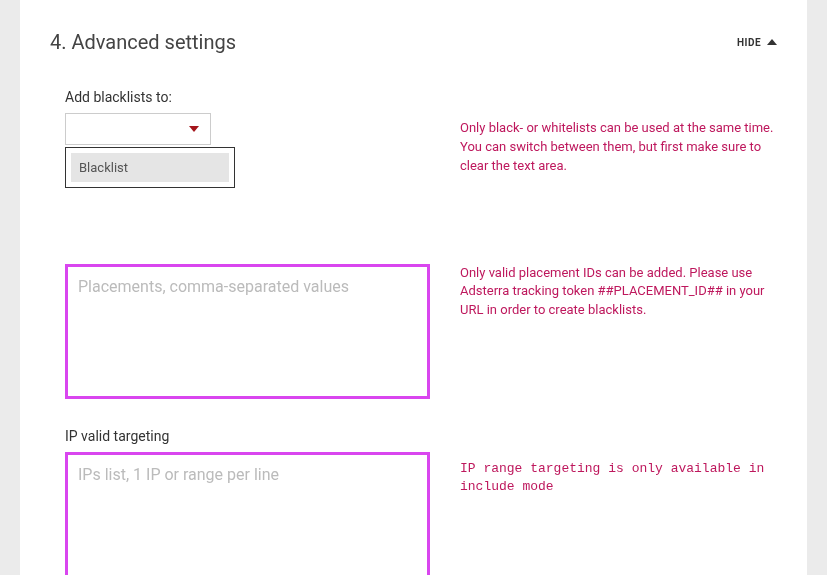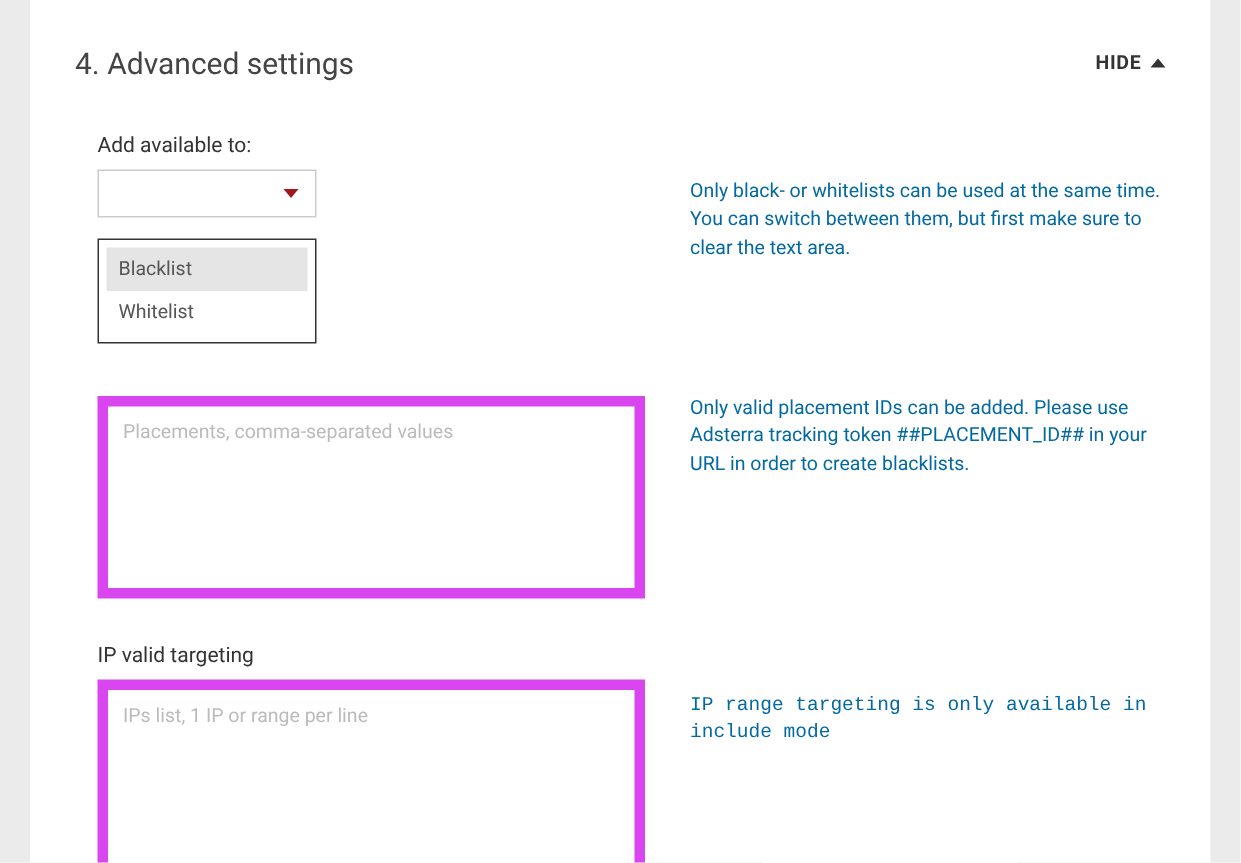--- a/index.html
+++ b/index.html
@@ -25,21 +25,21 @@
       justify-content: space-between;
       align-items: center;
       margin-bottom: 35px;
     }
     .panel-title {
       font-size: 20px;
       font-weight: 400;
       color: #444;
     }
     .hide-toggle {
-      font-size: 13px;
+      font-size: 10px;
       font-weight: 700;
       letter-spacing: 0.5px;
       color: #333;
       display: flex;
       align-items: center;
       gap: 6px;
       cursor: pointer;
     }
     .chevron-up {
       width: 0;
@@ -58,21 +58,21 @@
       margin-bottom: 10px;
     }
     .left-col {
       width: 365px;
       flex-shrink: 0;
       position: relative;
     }
     .right-col {
       flex: 1;
       font-size: 13px;
-      color: #0369a1;
+      color: #be185d;
       line-height: 1.45;
       padding-top: 0;
     }
     .field-label {
       font-size: 14px;
       color: #333;
       margin-bottom: 8px;
       display: block;
     }
     .select-wrap {
@@ -96,43 +96,43 @@
       top: 50%;
       transform: translateY(-50%);
       width: 0;
       height: 0;
       border-left: 5px solid transparent;
       border-right: 5px solid transparent;
       border-top: 6px solid #a4151c;
     }
     .dropdown {
       position: absolute;
-      top: 46px;
+      top: 34px;
       left: 0;
-      width: 146px;
+      width: 170px;
       background: #fff;
       border: 1px solid #333;
       padding: 5px;
       z-index: 10;
     }
     .dropdown-item {
       padding: 7px 8px;
       font-size: 13px;
       color: #555;
       cursor: pointer;
     }
     .dropdown-item.highlighted {
       background: #e5e5e5;
     }
     .textarea {
       width: 100%;
       height: 135px;
-      border: 7px solid #d946ef;
+      border: 3px solid #d946ef;
       padding: 10px;
-      font-size: 13px;
+      font-size: 16px;
       font-family: inherit;
       resize: none;
       margin-top: 0;
     }
     .textarea::placeholder { color: #bbb; }
     .placements-row { margin-top: 88px; }
     .ip-row { margin-top: 26px; }
     .ip-row .right-col { padding-top: 32px; font-family: Liberation Mono, monospace; }
     .row-top .right-col { padding-top: 30px; }
   </style>
@@ -145,29 +145,28 @@
     <div class="hide-toggle">
       <span>HIDE</span>
       <span class="chevron-up"></span>
     </div>
   </div>
 
   <div class="content">
 
     <div class="row row-top">
       <div class="left-col">
-        <label class="field-label">Add available to:</label>
+        <label class="field-label">Add blacklists to:</label>
         <div class="select-wrap">
           <div class="select-box">
             <span></span>
             <span class="caret-down"></span>
           </div>
           <div class="dropdown">
             <div class="dropdown-item highlighted">Blacklist</div>
-            <div class="dropdown-item">Whitelist</div>
           </div>
         </div>
       </div>
       <div class="right-col">Only black- or whitelists can be used at the same time. You can switch between them, but first make sure to clear the text area.</div>
     </div>
 
     <div class="row placements-row">
       <div class="left-col">
         <textarea class="textarea" placeholder="Placements, comma-separated values" style=""></textarea>
       </div>

